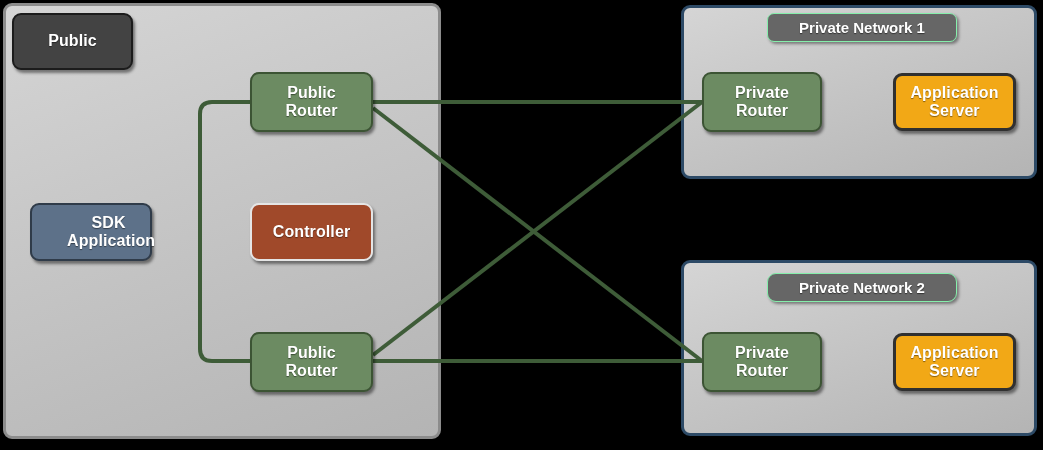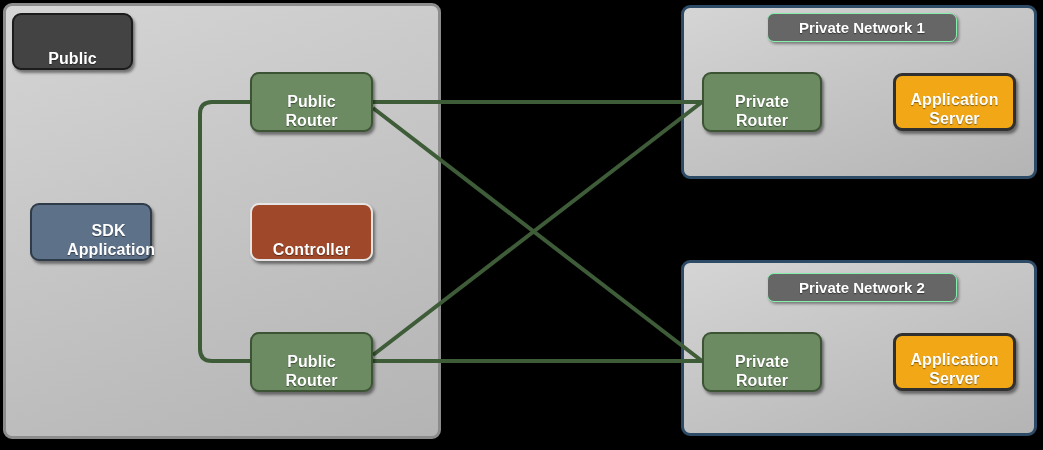--- a/index.html
+++ b/index.html
@@ -34,21 +34,21 @@
   }
   .zone-private-1 { top: 5px; height: 174px; }
   .zone-private-2 { top: 260px; height: 176px; }
 
   
   .node {
     position: absolute;
     box-sizing: border-box;
     border-radius: 9px;
     display: flex;
-    align-items: flex-end;
+    align-items: center;
     justify-content: center;
     text-align: center;
     color: #ffffff;
     font-weight: bold;
     font-size: 16px;
     line-height: 1.15;
     letter-spacing: 0.1px;
     text-shadow: 0 1px 1px rgba(0,0,0,0.45);
     box-shadow: 2px 3px 3px rgba(0,0,0,0.45);
     z-index: 5;
@@ -166,21 +166,21 @@
 
   <div class="node node-appserver" style="left:893px; top:73px; width:123px; height:58px;">
     <span>
       <span>Application</span>
       <span>Server</span>
     </span>
   </div>
 
   <div class="zone zone-private zone-private-2"></div>
 
-  <div class="badge" style="left:767px; top:273px; width:190px; height:29px;">
+  <div class="badge" style="left:767px; top:273px; width:190px; height:29px;border-radius:9px;">
     <span>Private Network 2</span>
   </div>
 
   <div class="node node-router" style="left:702px; top:332px; width:120px; height:60px;">
     <span>
       <span>Private</span>
       <span>Router</span>
     </span>
   </div>
 

